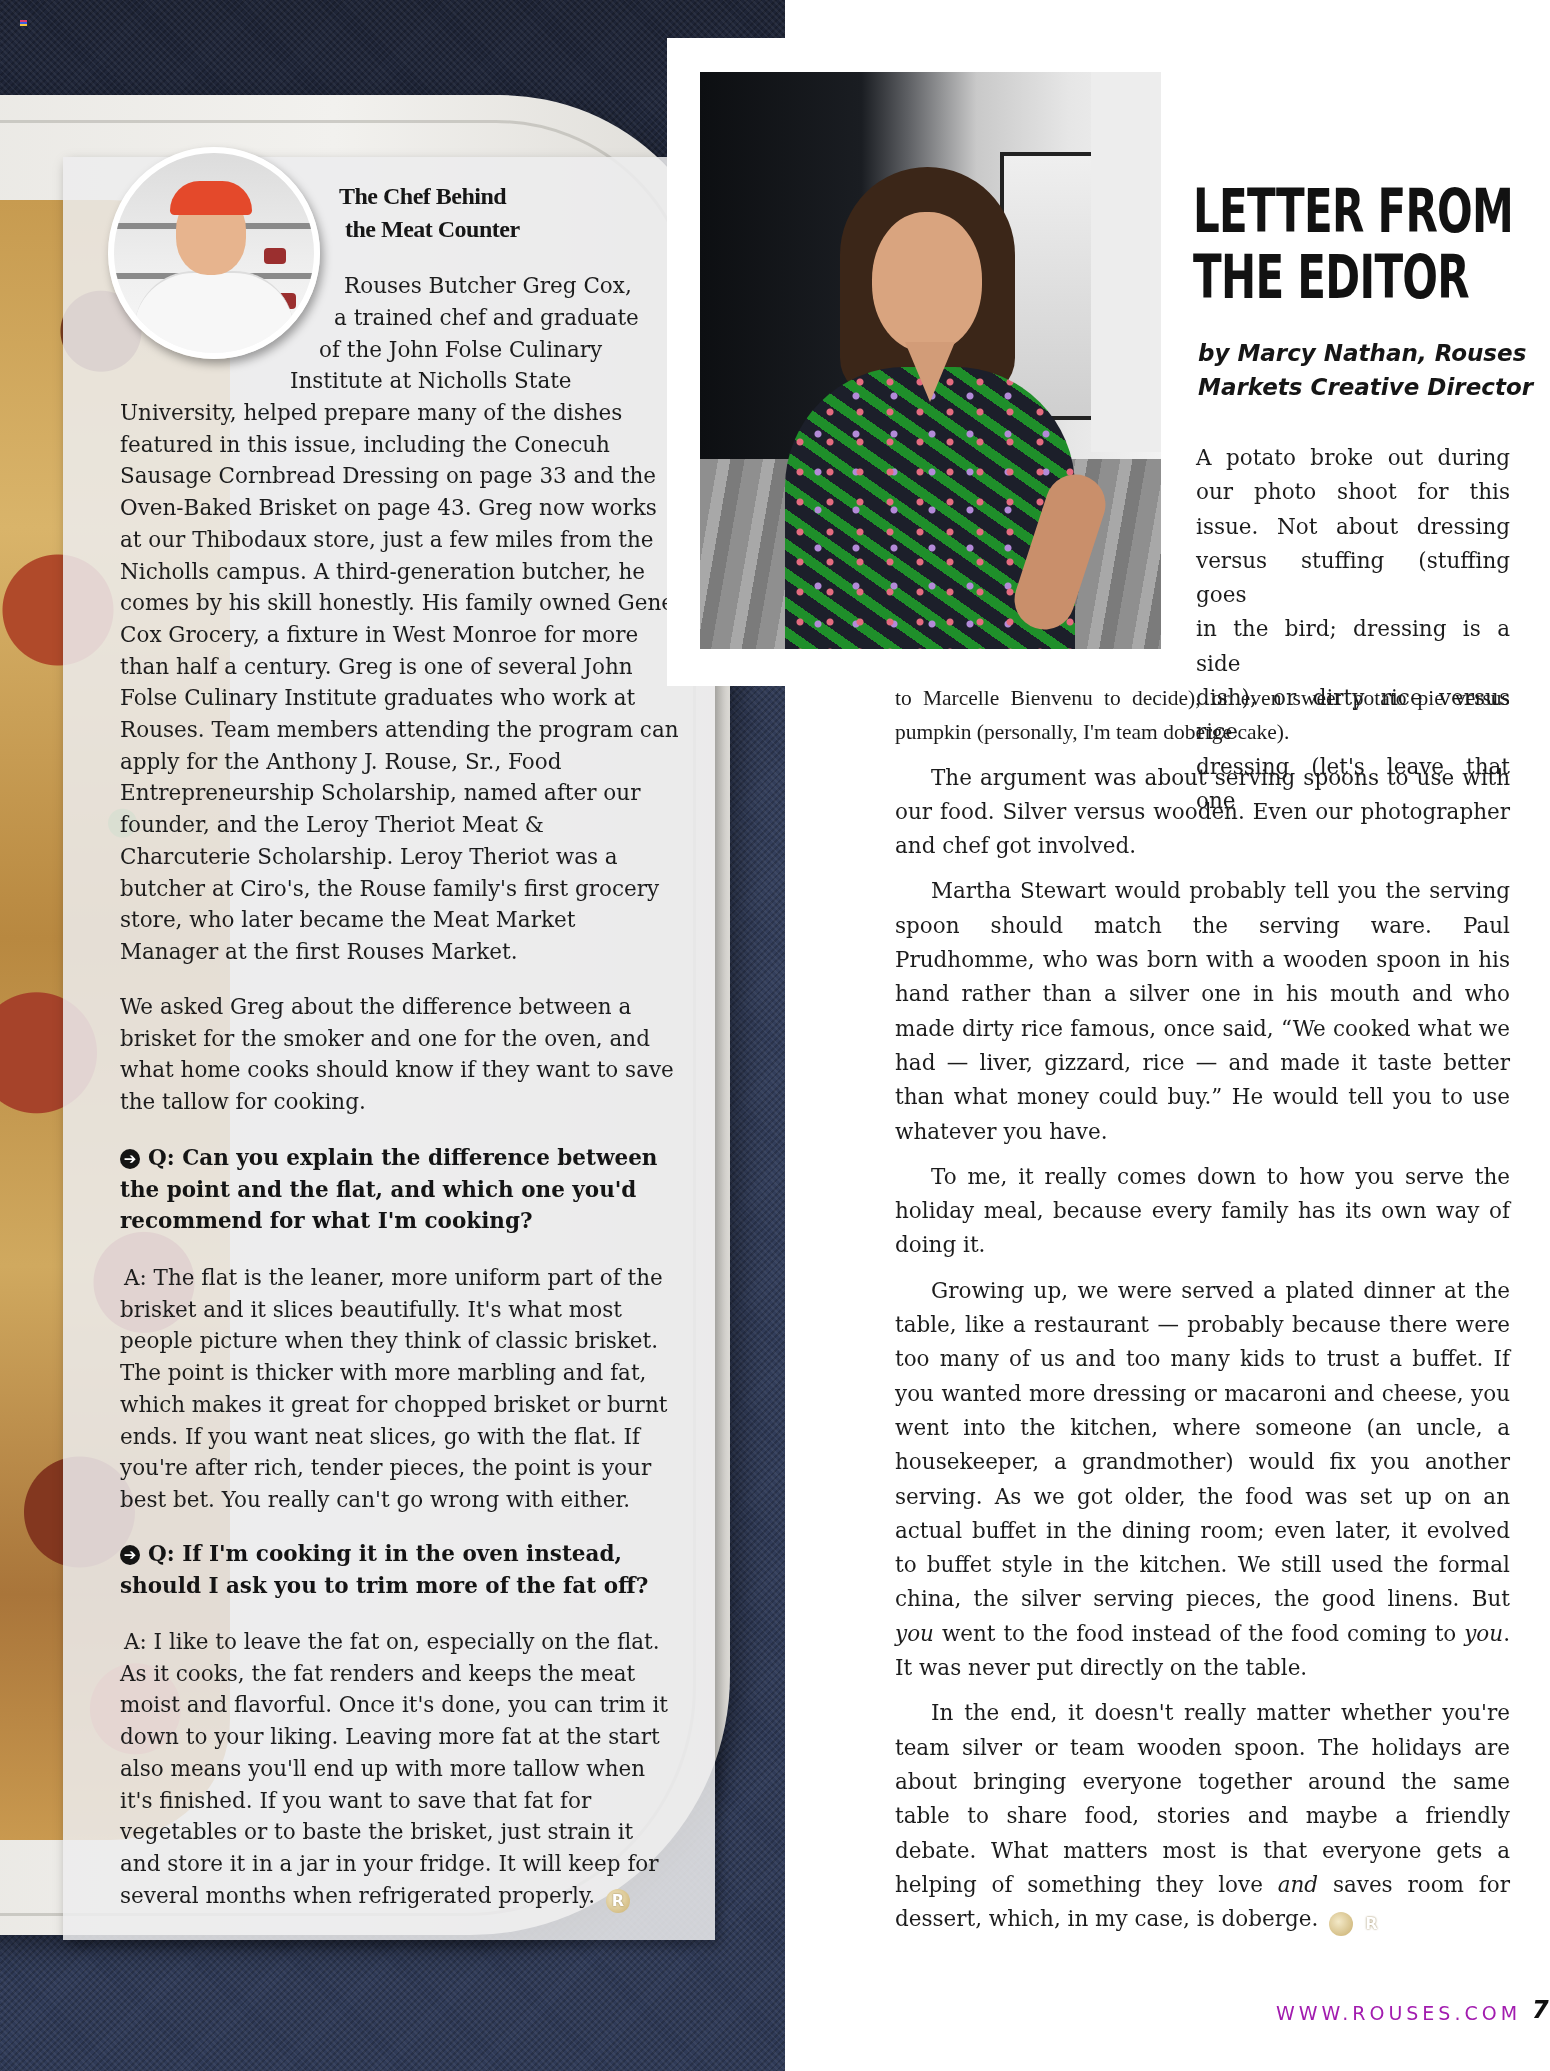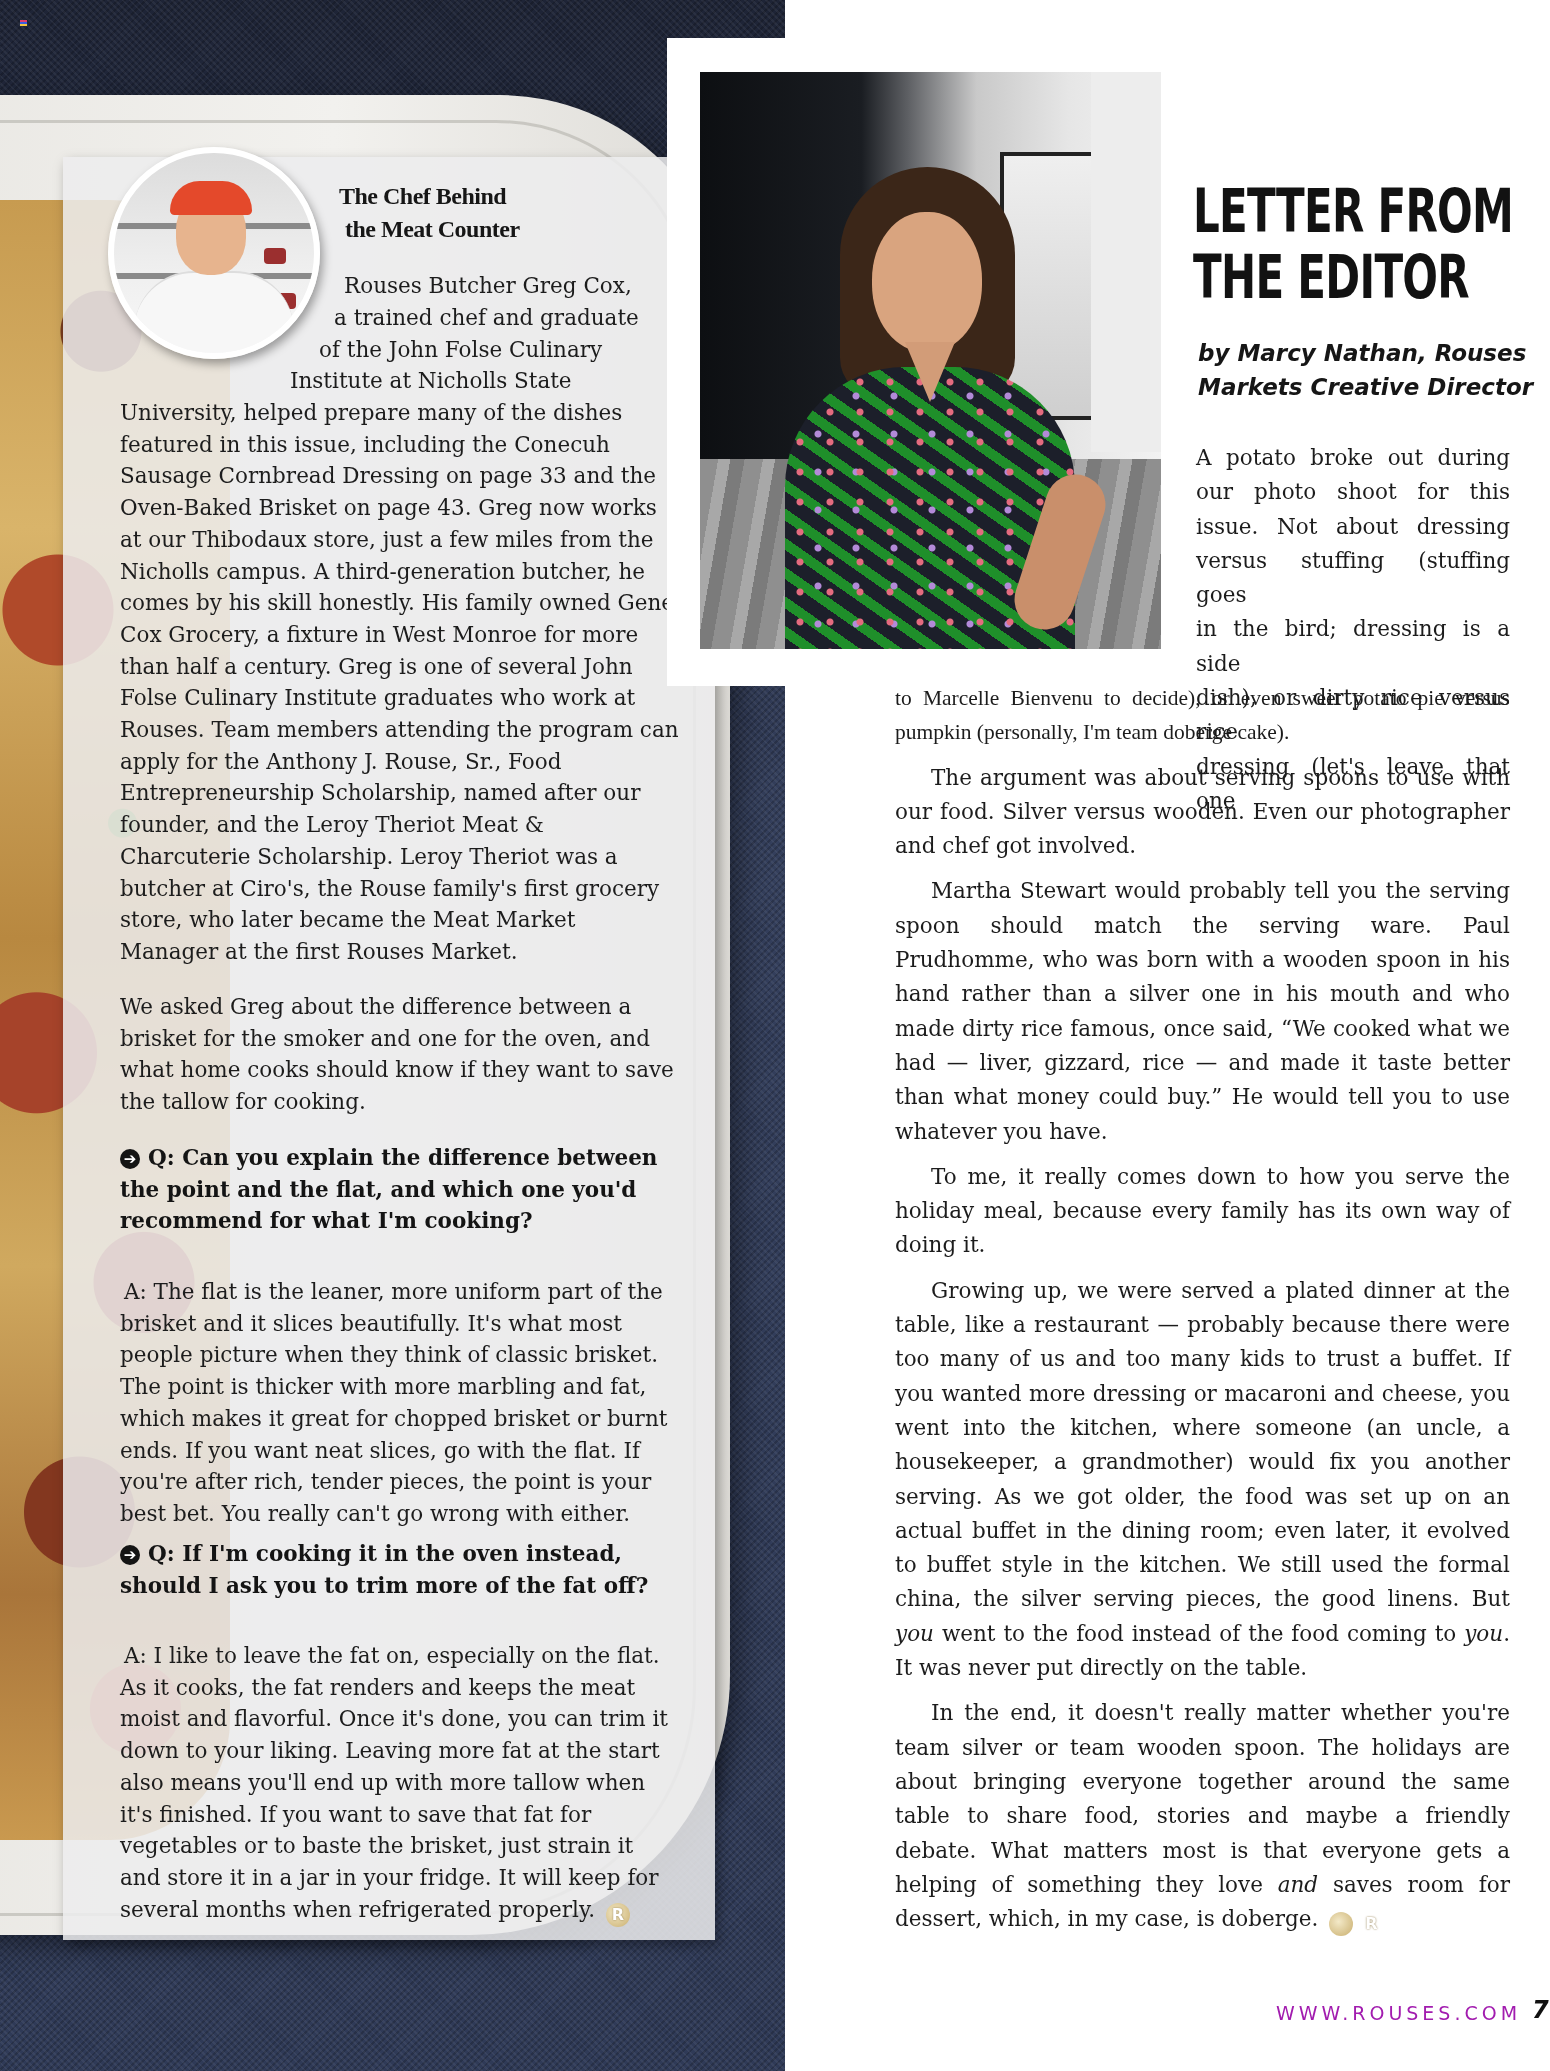--- a/index.html
+++ b/index.html
@@ -76,21 +76,21 @@
     font-weight: bold; font-size: 21.5px; line-height: 31.7px; color: #141414;
   }
   .q-arrow {
     display: inline-block; width: 20px; height: 20px; border-radius: 50%;
     background: #141414; color: #fff; font-size: 15px; line-height: 20px;
     text-align: center; vertical-align: 1px; margin-right: 8px;
     font-family: "DejaVu Sans", sans-serif;
   }
   .a-block {
     position: absolute; left: 120px; width: 560px;
-    font-size: 21.5px; line-height: 31.7px; color: #1c1c1c; margin-top: 14px;
+    font-size: 21.5px; line-height: 31.7px; color: #1c1c1c;
   }
   .r-logo {
     display: inline-block; width: 24px; height: 24px; border-radius: 50%;
     background: radial-gradient(circle at 40% 40%, #f3e9c8, #c9ae6d);
     color: #ffffff; font-weight: bold; font-size: 16px; line-height: 24px;
     text-align: center; vertical-align: -3px; margin-left: 4px;
     font-family: "DejaVu Sans", sans-serif; text-shadow: 0 0 2px #8a7440;
   }
 
   

